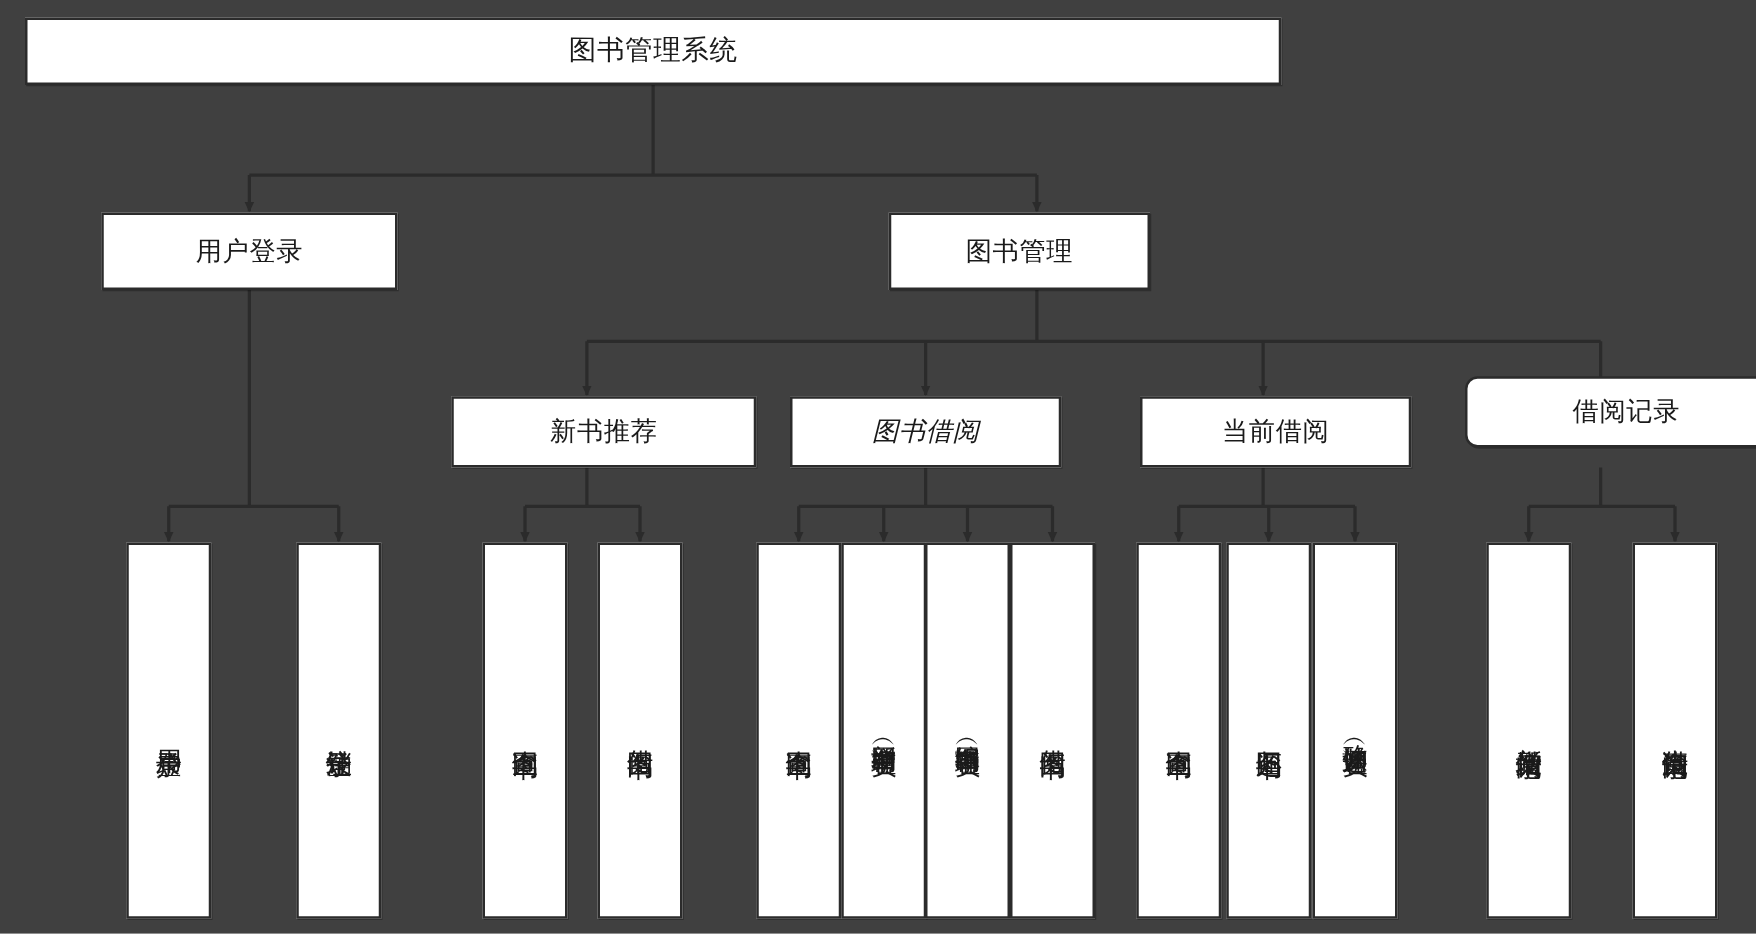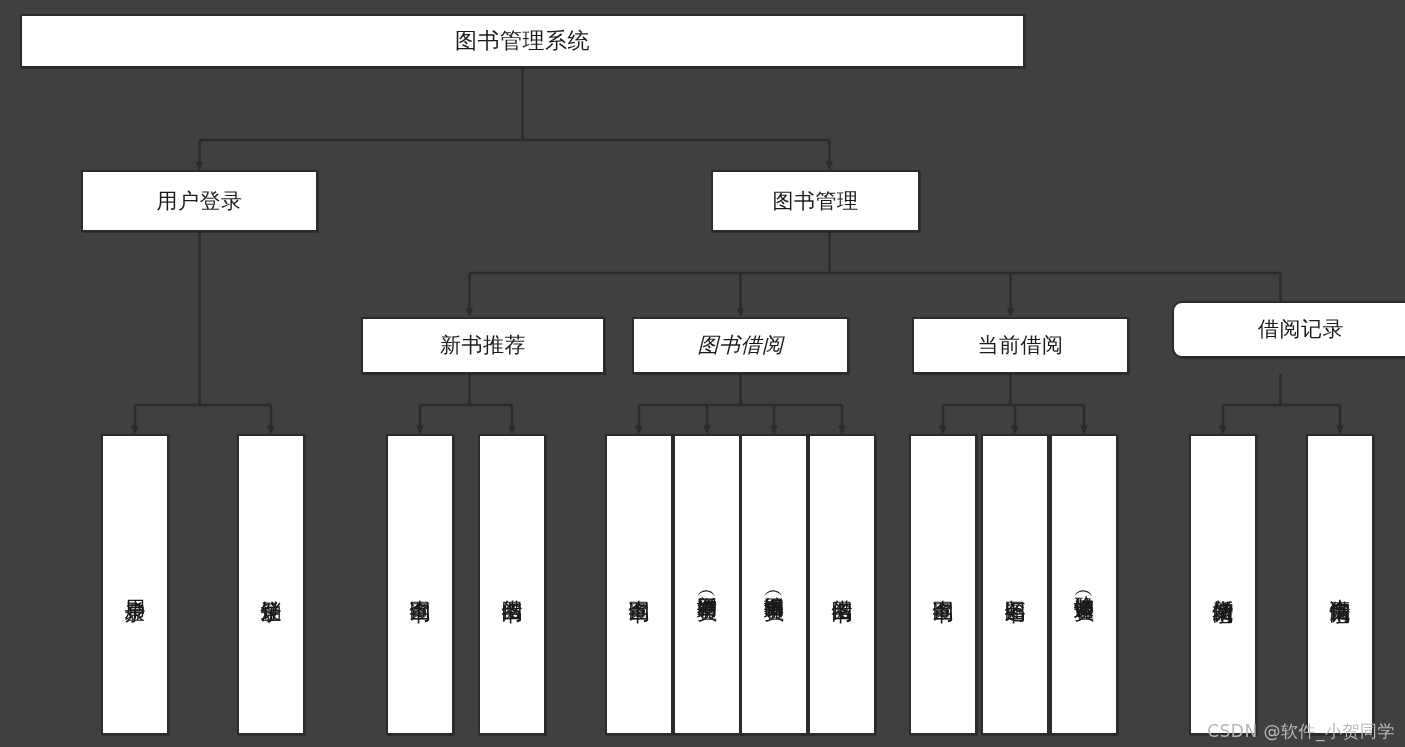--- a/index.html
+++ b/index.html
@@ -177,14 +177,13 @@
         <span class="label">确认归还（管理员）</span>
       </div>
       <div class="node vertical" style="left: 1189px; top: 434px; width: 68px; height: 301px;">
         <span class="label">新增借阅记录</span>
       </div>
       <div class="node vertical" style="left: 1306px; top: 434px; width: 68px; height: 301px;">
         <span class="label">查询借阅记录</span>
       </div>
     </div>
 
-  <div id="watermark">CSDN @软件_小贺同学</div>
 </div>
 
 </body></html>

